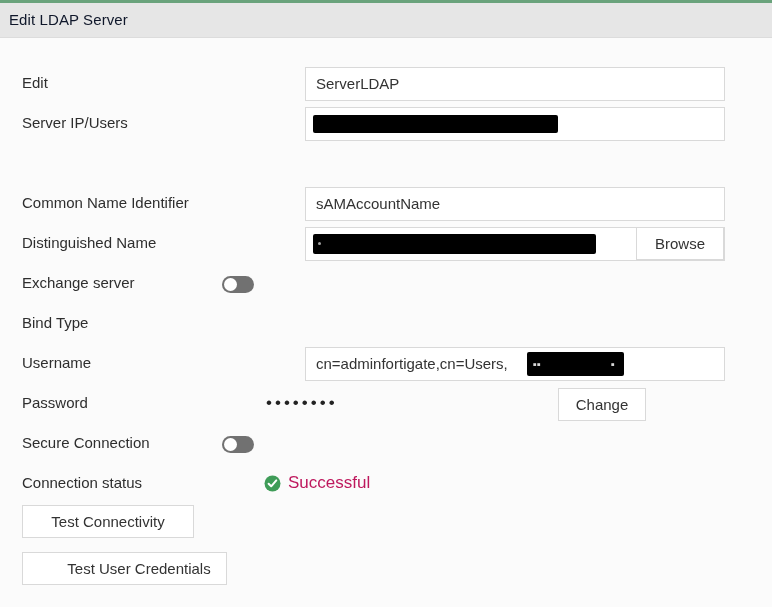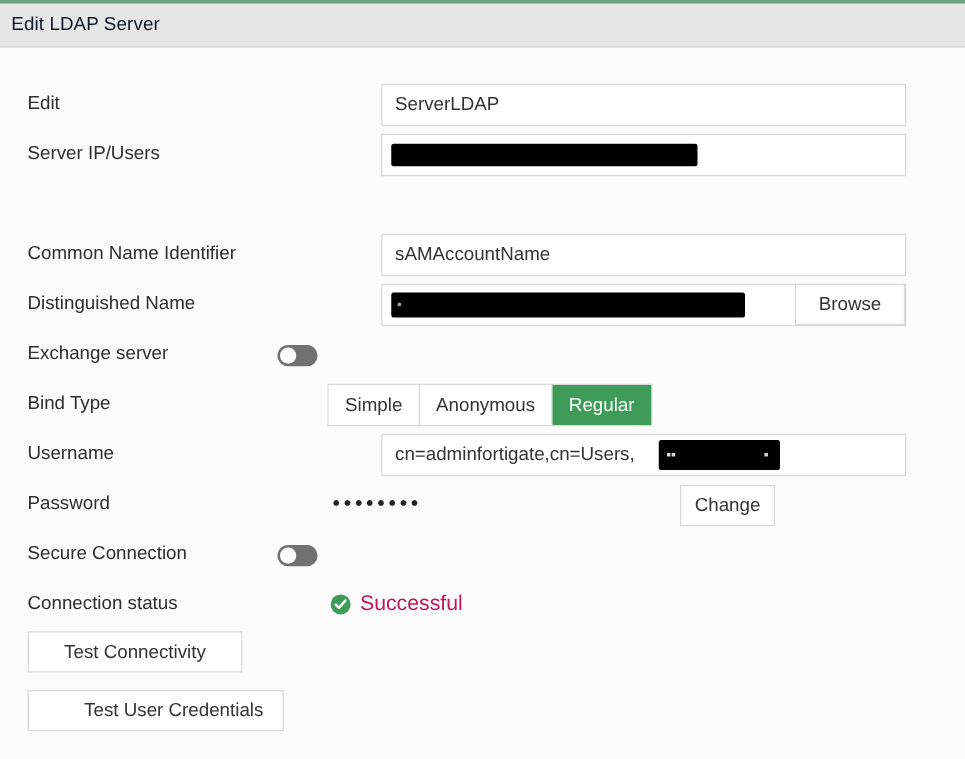--- a/index.html
+++ b/index.html
@@ -237,40 +237,35 @@
 
   <div class="row" style="top:226px;">
     <div class="lbl">Exchange server</div>
     <div class="toggle off" style="left:222px;">
       <div class="knob"></div>
     </div>
   </div>
 
   <div class="row" style="top:266px;">
     <div class="lbl">Bind Type</div>
-    <div class="segmented" style="left:262px;">
-      <div class="seg">Simple</div>
-      <div class="seg">Anonymous</div>
-      <div class="seg active">Regular</div>
-    </div>
   </div>
 
   <div class="row" style="top:306px;">
     <div class="lbl">Username</div>
     <div class="inp textval">cn=adminfortigate,cn=Users,</div>
     <div class="redact" style="left:527px; top:7px; width:97px; height:24px;">
       <span class="ghost" style="left:6px; top:6px;">▪▪</span>
       <span class="ghost" style="left:84px; top:6px;">▪</span>
     </div>
   </div>
 
   <div class="row" style="top:346px;">
     <div class="lbl">Password</div>
     <div class="pwdots">••••••••</div>
-    <div class="btn" style="left:544px; top:3px; width:76px;">Change</div>
+    <div class="btn" style="left:558px; top:3px; width:88px;">Change</div>
   </div>
 
   <div class="row" style="top:386px;">
     <div class="lbl">Secure Connection</div>
     <div class="toggle off" style="left:222px;">
       <div class="knob"></div>
     </div>
   </div>
 
   <div class="row" style="top:426px;">

